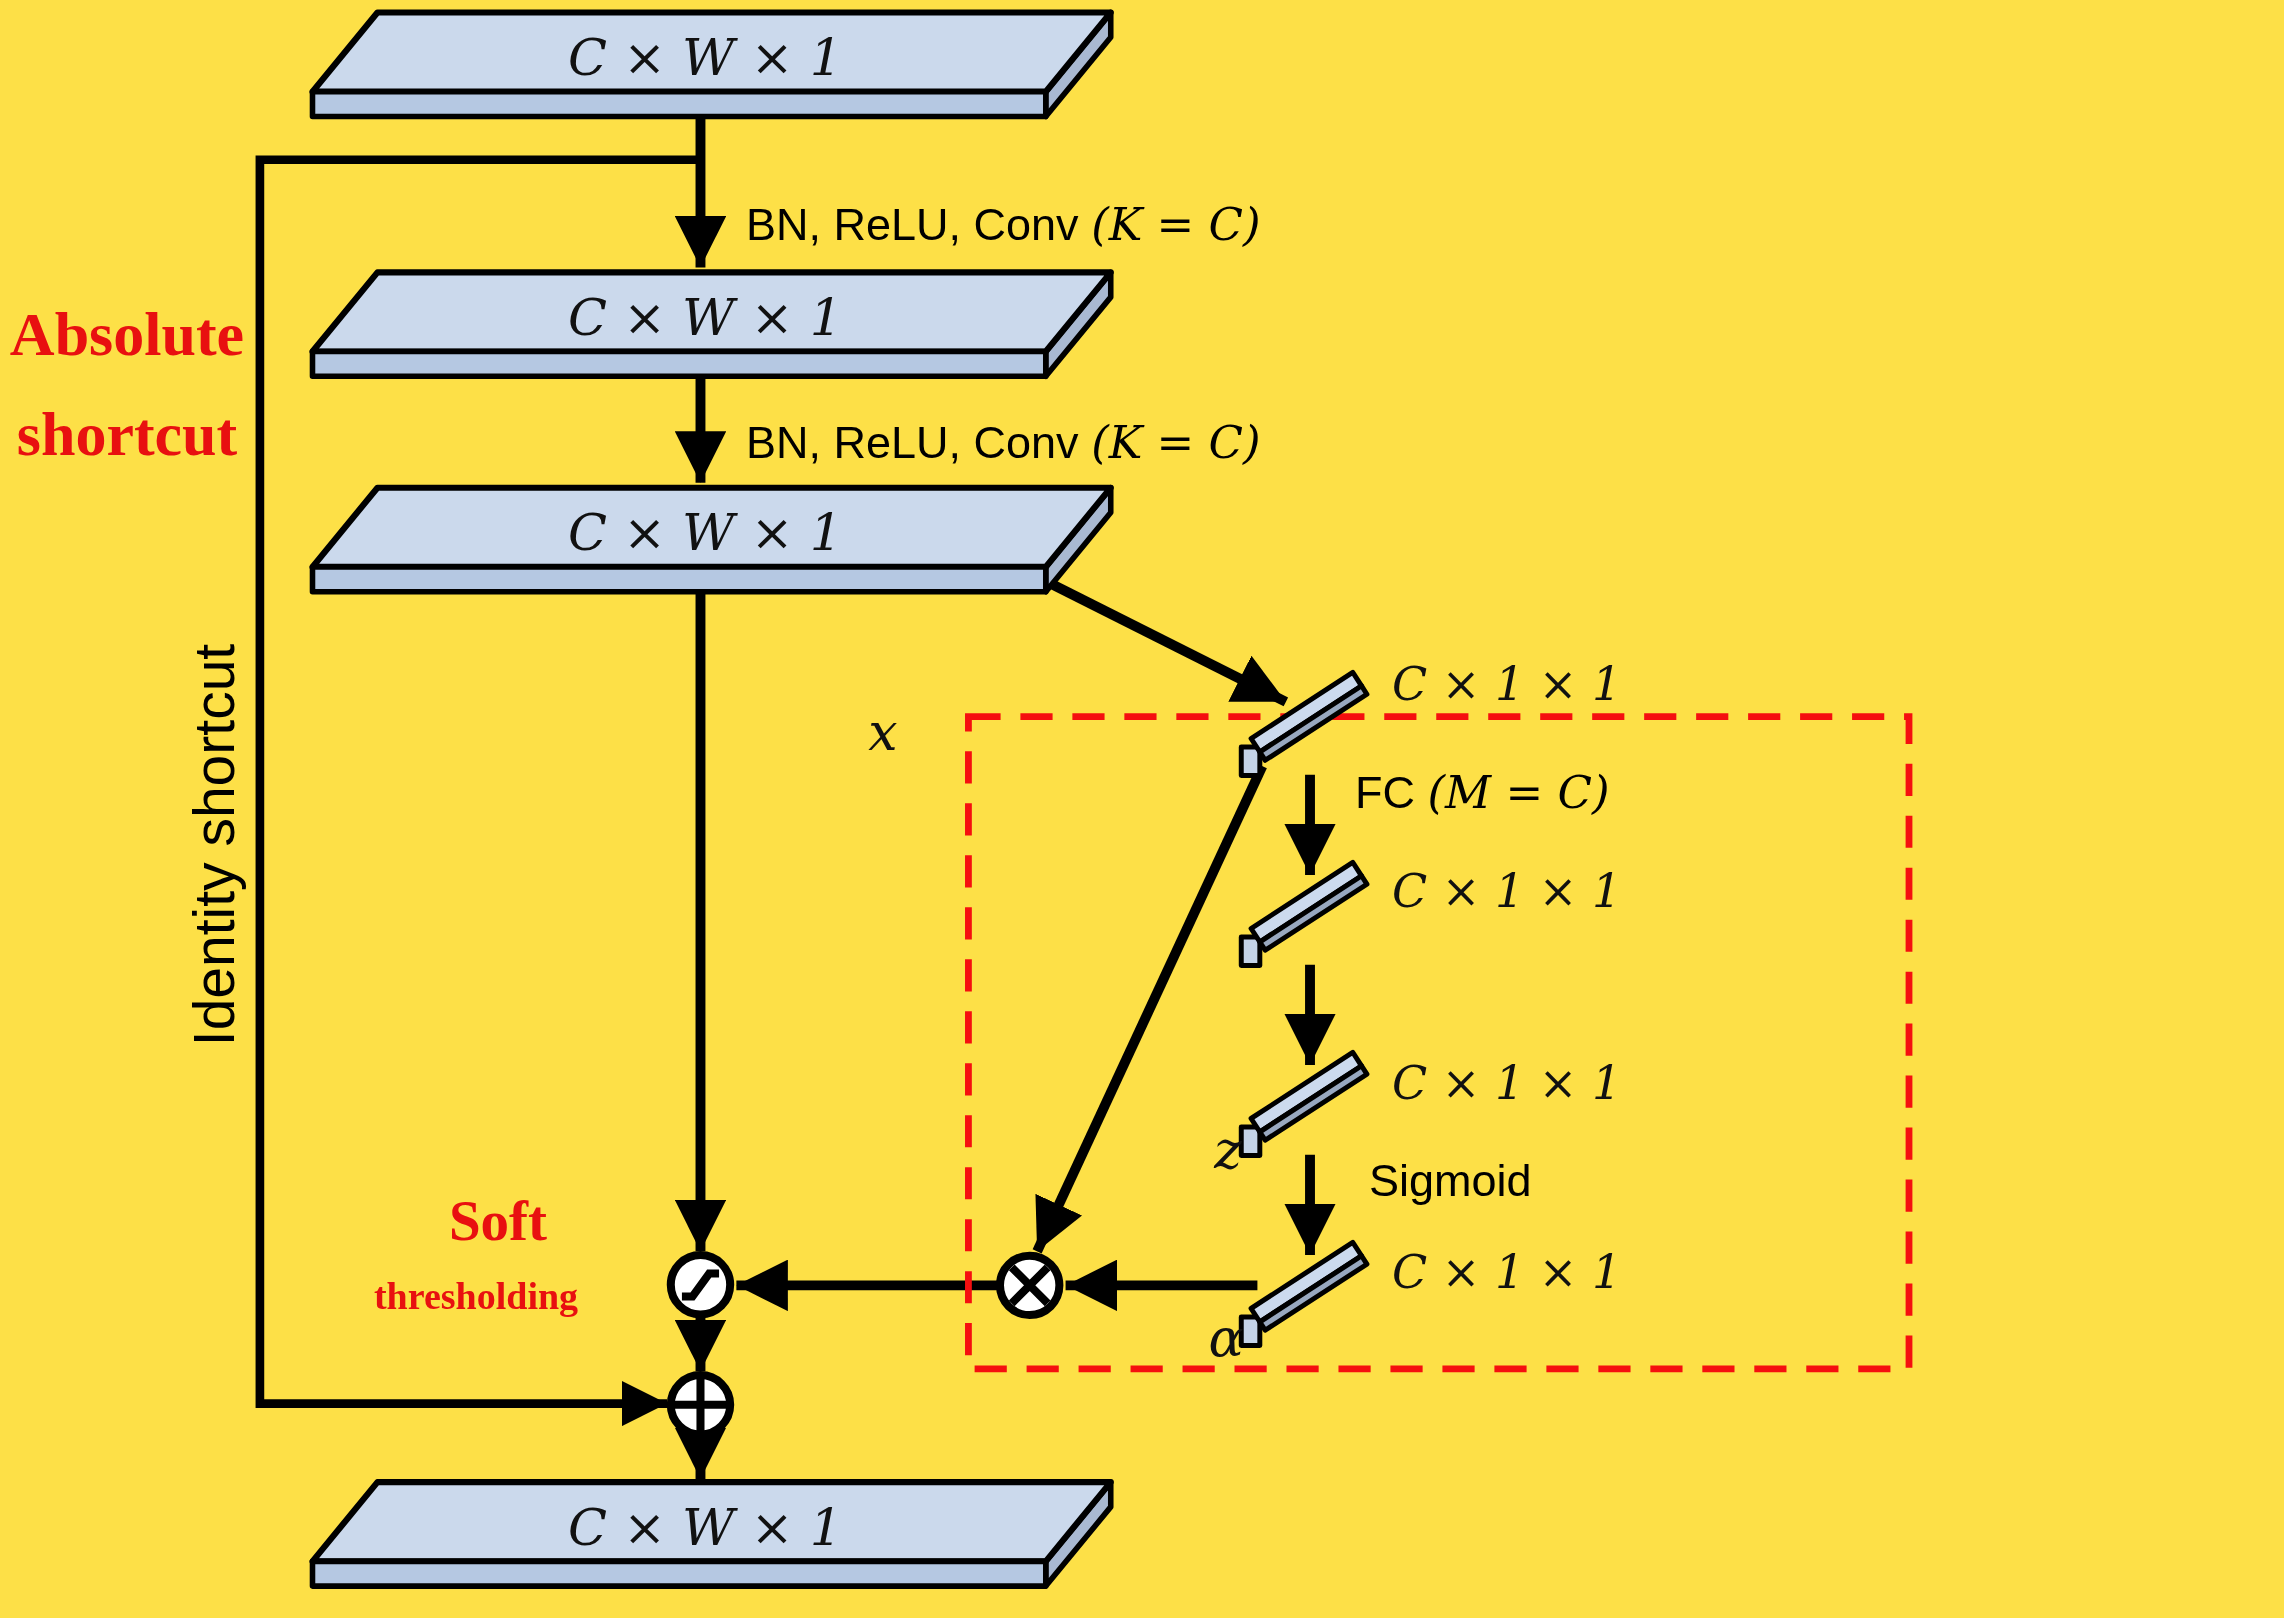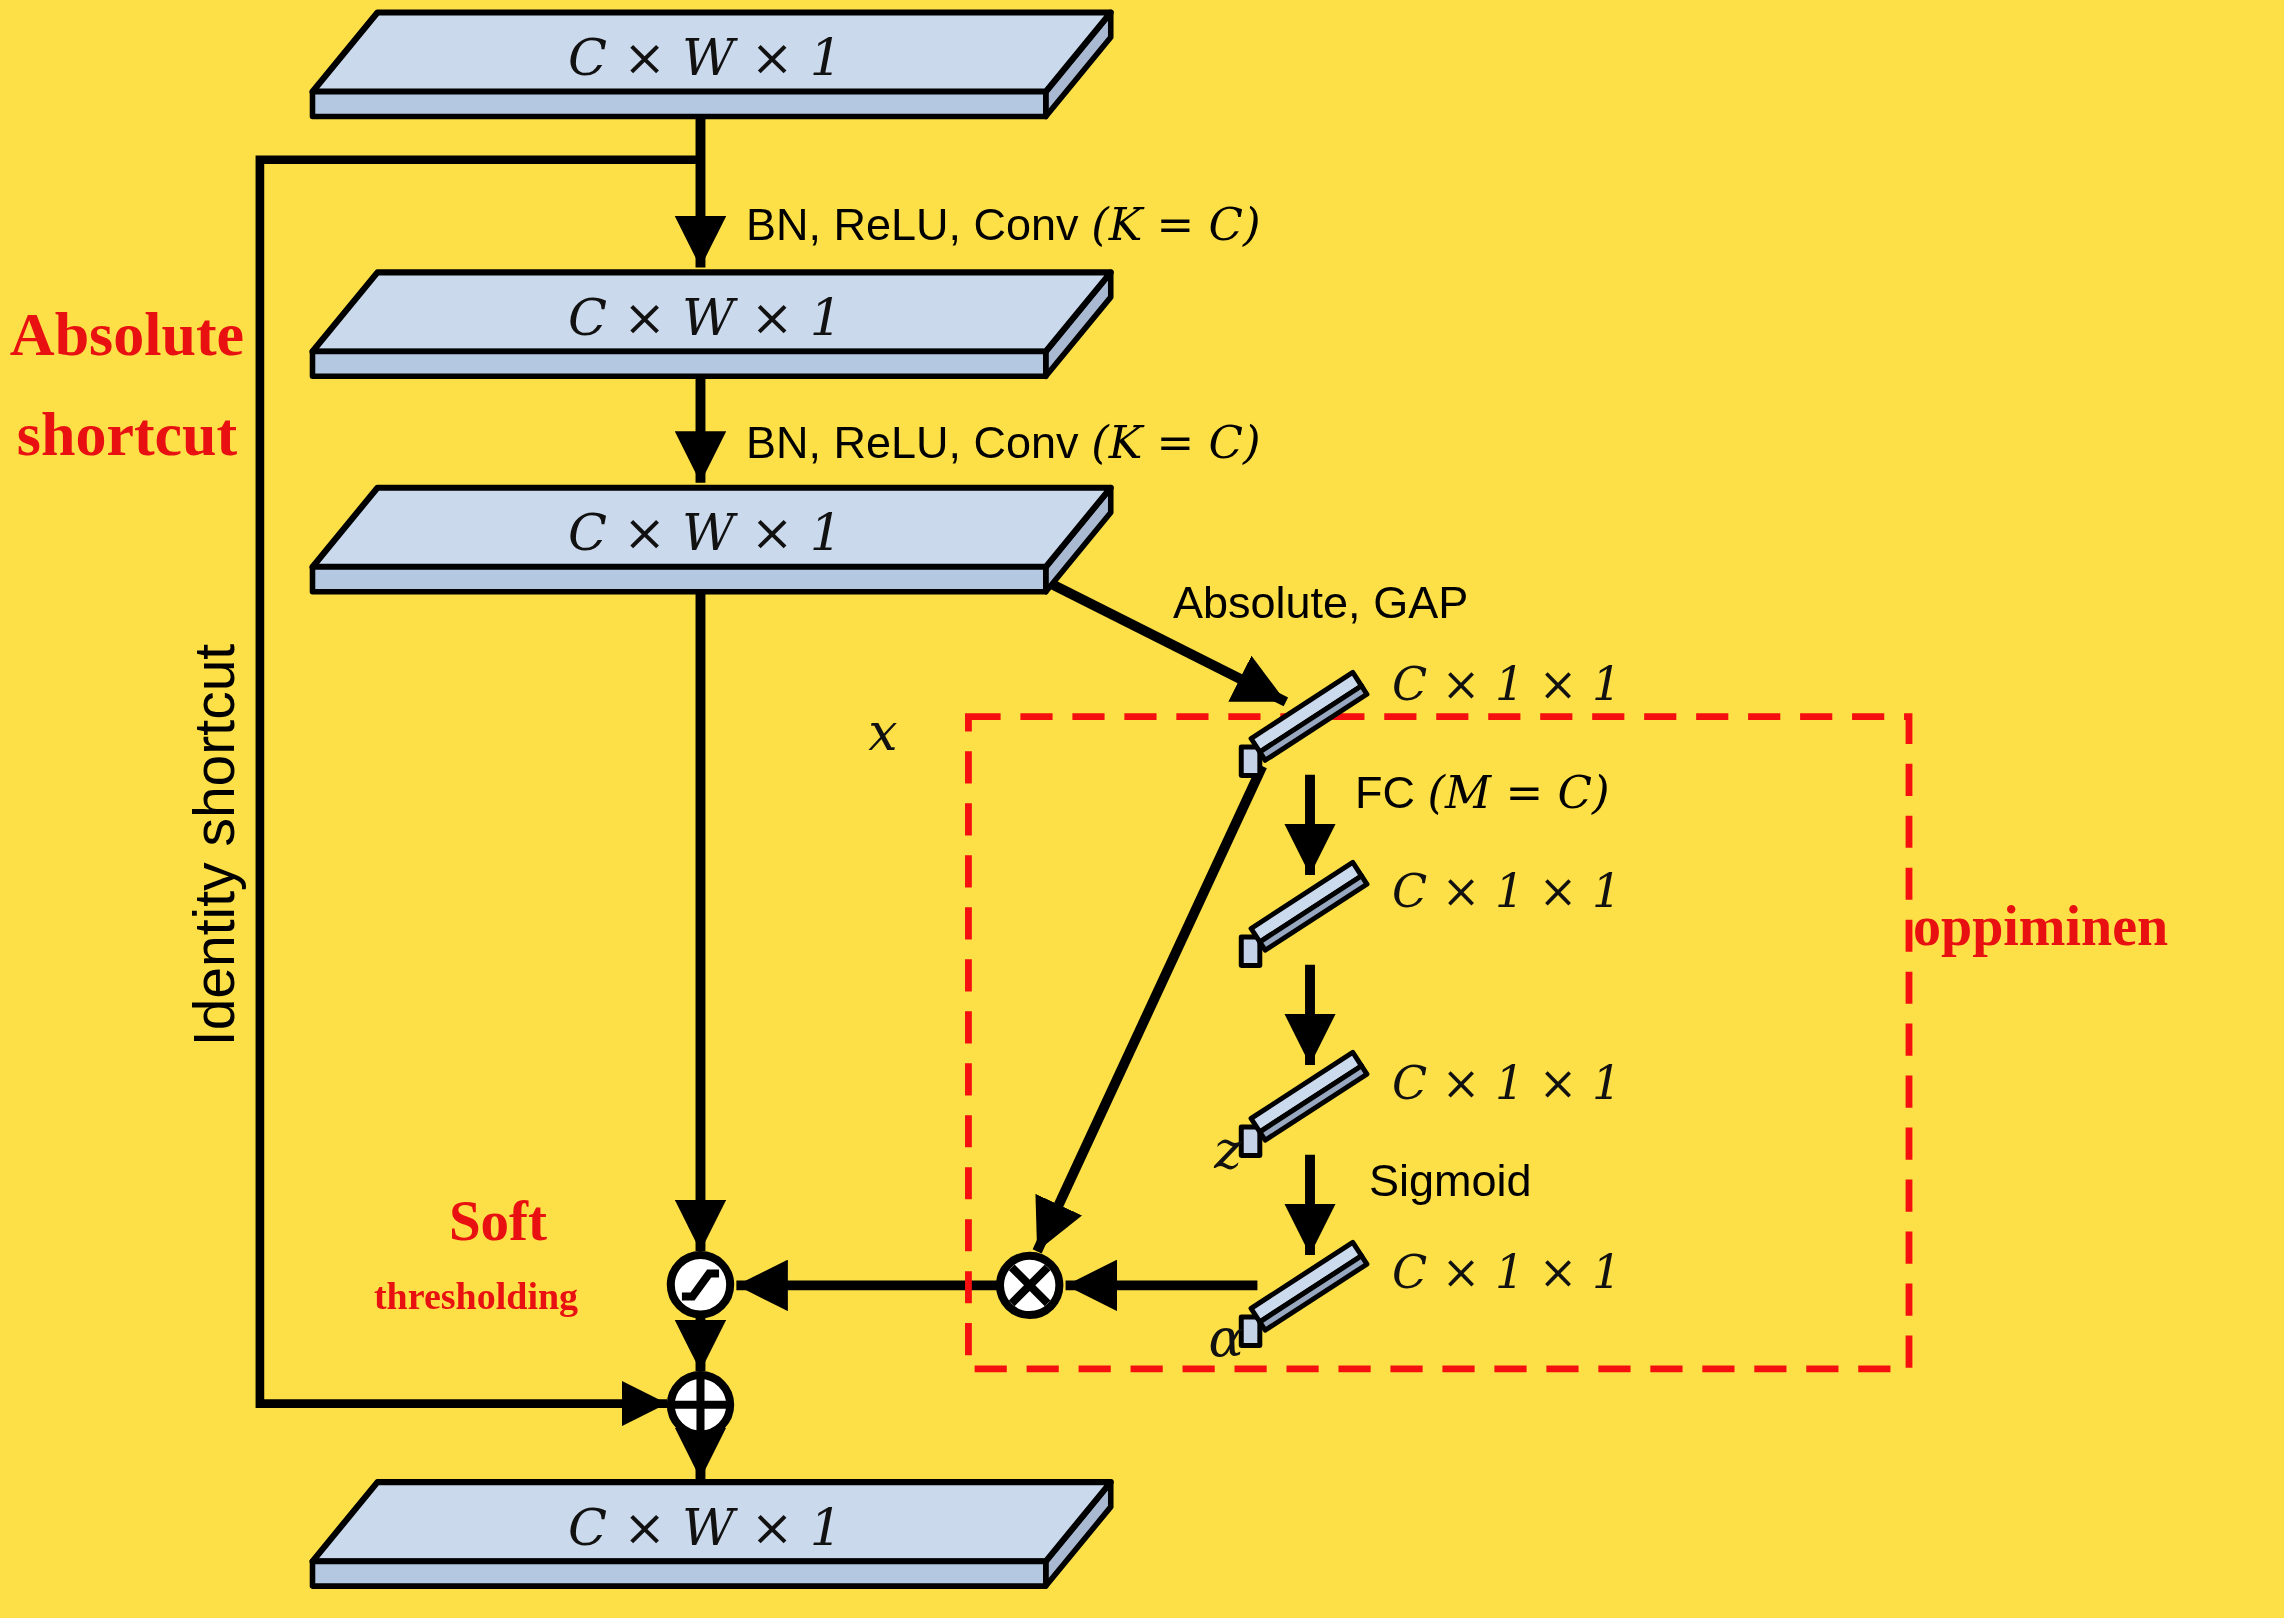--- a/index.html
+++ b/index.html
@@ -111,34 +111,32 @@
   </svg>
 
   <div class="mathlab" style="left:705px;top:57px">C × W × 1</div>
   <div class="mathlab" style="left:705px;top:317px">C × W × 1</div>
   <div class="mathlab" style="left:705px;top:532px">C × W × 1</div>
   <div class="mathlab" style="left:705px;top:1527px">C × W × 1</div>
 
   <div class="lab" style="left:746px;top:224px"><span>BN, ReLU, Conv </span><span class="math">(K = C)</span></div>
   <div class="lab" style="left:746px;top:442px"><span>BN, ReLU, Conv </span><span class="math">(K = C)</span></div>
 
-  <div class="lab" style="left:1173px;top:603px">Absolute, GAP</div>
   <div class="veclab" style="left:1392px;top:684px">C × 1 × 1</div>
   <div class="veclab" style="left:1392px;top:891px">C × 1 × 1</div>
   <div class="veclab" style="left:1392px;top:1083px">C × 1 × 1</div>
   <div class="veclab" style="left:1392px;top:1272px">C × 1 × 1</div>
   <div class="lab" style="left:1355px;top:792px"><span>FC </span><span class="math">(M = C)</span></div>
   <div class="lab" style="left:1369px;top:1181px">Sigmoid</div>
 
   <div class="varlab" style="left:883px;top:732px">x</div>
   <div class="varlab" style="left:1228px;top:1150px">z</div>
   <div class="varlab" style="left:1226px;top:1338px">α</div>
 
   <div class="red-serif red-c" style="left:127px;top:334px;font-size:62px">Absolute</div>
   <div class="red-serif red-c" style="left:127px;top:434px;font-size:62px">shortcut</div>
   <div class="red-serif red-c" style="left:498px;top:1220px;font-size:57px">Soft</div>
   <div class="red-serif red-c" style="left:476px;top:1296px;font-size:38px">thresholding</div>
-  <div class="red-serif red-l" style="left:1913px;top:926px;font-size:56px">oppiminen</div>
 
   <div class="rotated" style="left:214px;top:845px">Identity shortcut</div>
 
 </div>
 
 
 </body></html>

